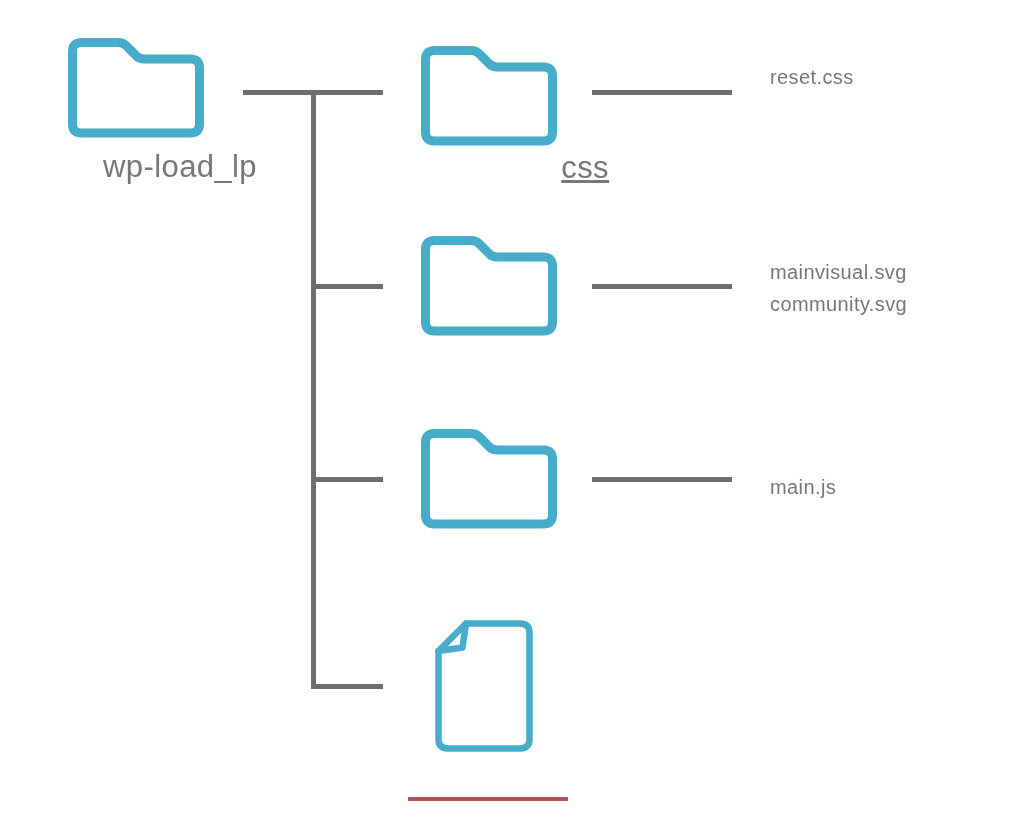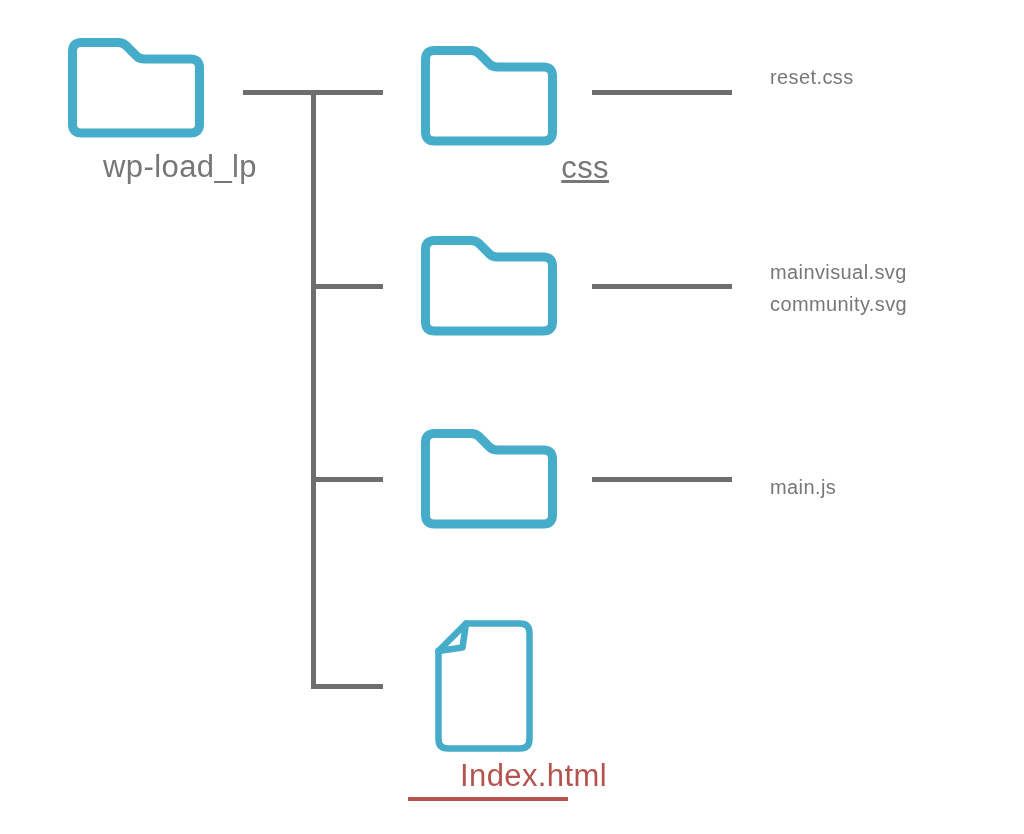--- a/index.html
+++ b/index.html
@@ -92,16 +92,15 @@
   <div class="file-list" style="top:472px;">
     <div>main.js</div>
   </div>
 
   <div class="icon" style="left:435px; top:620px;">
     <svg width="98" height="132" viewBox="0 0 98 132" fill="none">
       <path d="M31 3.5 H85 Q94.5 3.5 94.5 13 V119 Q94.5 128.5 85 128.5 H13 Q3.5 128.5 3.5 119 V31 Z" stroke="var(--accent)" stroke-width="6.5" stroke-linejoin="round" stroke-linecap="round"></path>
       <path d="M31 3.5 L27.5 27.5 L3.5 31" stroke="var(--accent)" stroke-width="6.5" stroke-linejoin="round" stroke-linecap="round"></path>
     </svg>
   </div>
-  <div class="node-label highlight" style="left:487px; top:758px;">Index.html</div>
   <div class="red-underline" style="left:408px; top:797px; width:160px; height:4px;"></div>
 
 </div>
 
 </body></html>

